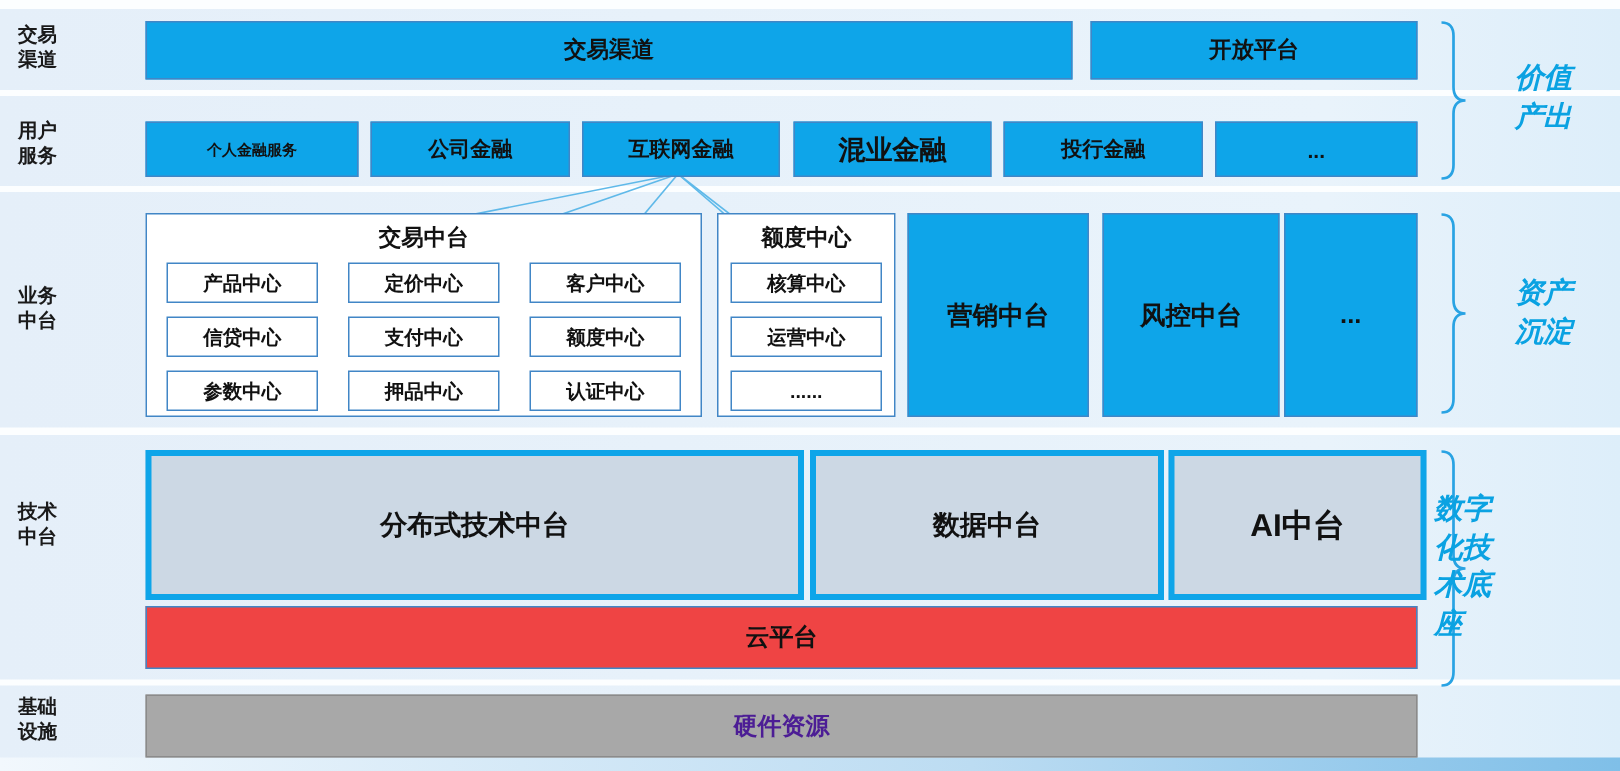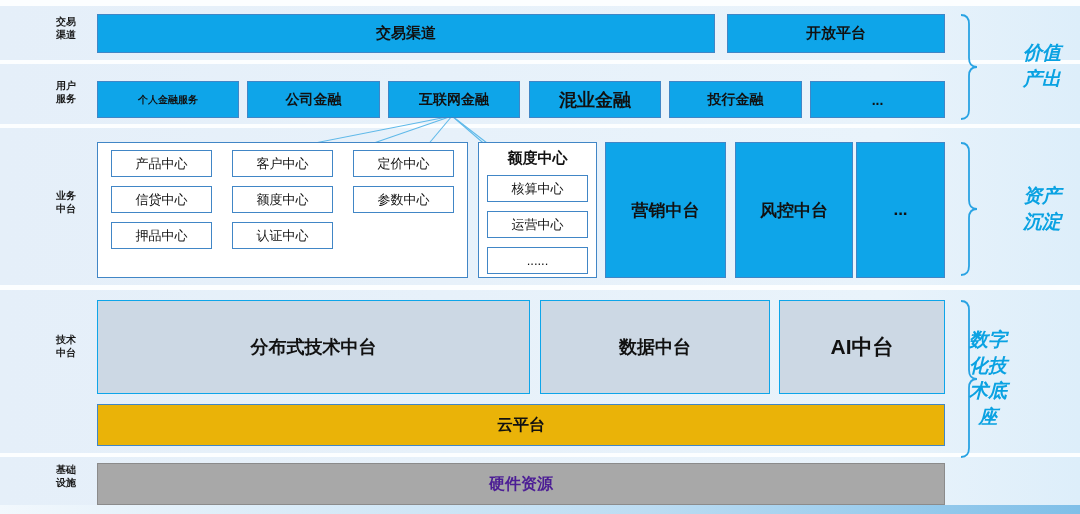--- a/index.html
+++ b/index.html
@@ -5,48 +5,48 @@
   html,body{margin:0;padding:0;}
   body{
     width:1080px;height:514px;position:relative;overflow:hidden;
     font-family:"Liberation Sans",sans-serif;background:#fcfeff;color:#111;
   }
   .band{position:absolute;left:0;width:1080px;background:linear-gradient(90deg,#e5eff9 0%,#e9f3fb 82%,#ddeefa 100%);}
   .bottom-fade{position:absolute;left:0;bottom:0;width:1080px;height:9px;
     background:linear-gradient(90deg,#f2f8fd 0%,#bcdcf2 60%,#7fbfe8 100%);}
   .side-label{
     position:absolute;left:12px;width:64px;
-    font-size:10px;font-weight:bold;line-height:1.3;color:#1a1a1a;
-    white-space:pre-line;text-align:right;
+    font-size:13px;font-weight:bold;line-height:1.3;color:#1a1a1a;
+    white-space:pre-line;text-align:left;
   }
   .box{
     position:absolute;background:#0ea5e9;border:1px solid #4186c6;
     display:flex;align-items:center;justify-content:center;
     color:#111;text-align:center;
   }
   .bold{font-weight:bold;}
   .group{position:absolute;background:#ffffff;border:1px solid #4186c6;}
   .group-title{text-align:center;font-weight:bold;font-size:15px;padding-top:6px;color:#111;}
   .cell-grid{display:grid;padding:7px 13px 0 13px;}
   .cols3{grid-template-columns:repeat(3,101px);gap:9px 20px;}
   .cols1{grid-template-columns:101px;gap:9px;padding:7px 8px 0 8px;}
   .cell{
     border:1px solid #4186c6;height:25px;background:#fff;
     display:flex;align-items:center;justify-content:center;
-    font-size:13px;color:#111;
+    font-size:13px;color:#111;font-weight:bold;
   }
-  .tech-box{background:#ccd8e4;border:1px solid #0ea5e9;}
-  .cloud-box{background:#eab308;border:1px solid #4186c6;}
+  .tech-box{background:#ccd8e4;border:4px solid #0ea5e9;}
+  .cloud-box{background:#ef4444;border:1px solid #4186c6;}
   .hw-box{background:#a8a8a8;border:1px solid #8b8b8b;color:#4c1d95;}
   .connectors{position:absolute;left:0;top:0;pointer-events:none;}
   .brace{position:absolute;}
   .accent-label{
     position:absolute;width:64px;color:#0aa2e2;
     font-family:"Liberation Serif",serif;font-style:italic;font-weight:bold;
-    font-size:19px;line-height:1.35;white-space:pre-line;text-align:center;
+    font-size:19px;line-height:1.35;white-space:pre-line;text-align:left;
   }
 </style>
 </head>
 <body>
 
 <div>
 
   <div class="band" style="top:6px;height:54px"></div>
   <div class="band" style="top:64px;height:60px"></div>
   <div class="band" style="top:128px;height:157px"></div>
@@ -79,25 +79,27 @@
   <div class="box bold" style="left:727px;top:14px;width:216px;height:37px;font-size:15px">开放平台</div>
 
   <div class="box bold" style="left:97px;top:81px;width:140px;height:35px;font-size:10px">个人金融服务</div>
   <div class="box bold" style="left:247px;top:81px;width:131px;height:35px;font-size:14px">公司金融</div>
   <div class="box bold" style="left:388px;top:81px;width:130px;height:35px;font-size:14px">互联网金融</div>
   <div class="box bold" style="left:529px;top:81px;width:130px;height:35px;font-size:18px">混业金融</div>
   <div class="box bold" style="left:669px;top:81px;width:131px;height:35px;font-size:14px">投行金融</div>
   <div class="box bold" style="left:810px;top:81px;width:133px;height:35px;font-size:14px">...</div>
 
   <div class="group" style="left:97px;top:142px;width:369px;height:134px">
+    <div class="group-title">交易中台</div>
     <div class="cell-grid cols3">
       <div class="cell">产品中心</div>
+      <div class="cell">定价中心</div>
       <div class="cell">客户中心</div>
-      <div class="cell">定价中心</div>
       <div class="cell">信贷中心</div>
+      <div class="cell">支付中心</div>
       <div class="cell">额度中心</div>
       <div class="cell">参数中心</div>
       <div class="cell">押品中心</div>
       <div class="cell">认证中心</div>
     </div>
   </div>
 
   <div class="group" style="left:478px;top:142px;width:117px;height:134px">
     <div class="group-title">额度中心</div>
     <div class="cell-grid cols1">

